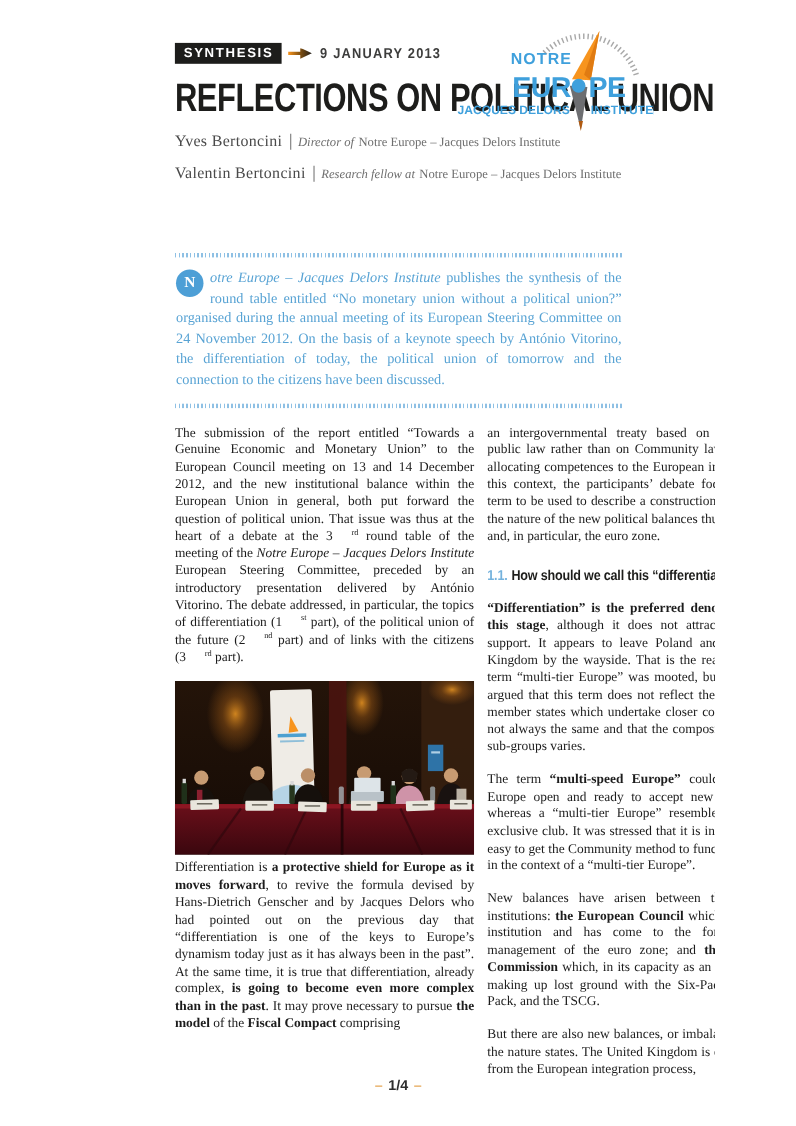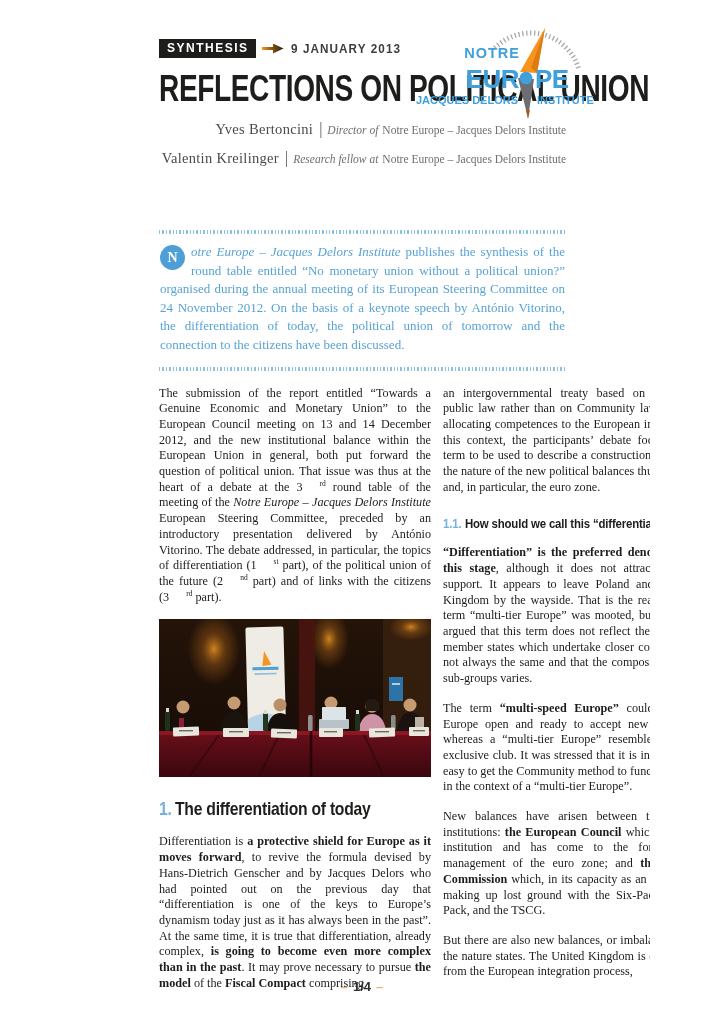--- a/index.html
+++ b/index.html
@@ -28,21 +28,21 @@
     color:#3d3d3c; letter-spacing:1.2px; transform:scaleX(.9); transform-origin:left center;
     display:inline-block; white-space:nowrap;
   }
   .title {
     margin-top:9px;
     font-family:"Liberation Sans",sans-serif; font-weight:bold; font-size:36px;
     color:#1d1d1b; white-space:nowrap; letter-spacing:-.5px;
     transform:scaleX(.78); transform-origin:left center; display:inline-block;
   }
   .authors { margin-top:10px; }
-  .author-line { margin-bottom:11px; white-space:nowrap;text-align:right; }
+  .author-line { margin-bottom:11px; white-space:nowrap; }
   .author-name { font-size:14.5px; color:#4a4a4a; letter-spacing:.3px; }
   .author-sep  { color:#5a5a5a; margin:0 5px 0 6px; }
   .author-role { font-size:11.5px; font-style:italic; color:#6e6e6e; }
   .author-org  { font-size:11.5px; color:#6e6e6e; }
 
   
   .logo { position:absolute; top:24px; right:56px; width:185px; height:98px; }
 
   
   .intro { margin-top:63px; }
@@ -107,21 +107,21 @@
         <span class="arrow"></span>
         <span class="date">9 JANUARY 2013</span>
       </div>
       <h1 class="title">REFLECTIONS ON POLITICAL UNION</h1>
       <div class="authors">
         <div class="author-line">
           <span class="author-name">Yves Bertoncini</span><span class="author-sep">|</span><span class="author-role">Director of</span>
           <span class="author-org">Notre Europe – Jacques Delors Institute</span>
         </div>
         <div class="author-line">
-          <span class="author-name">Valentin Kreilinger</span><span class="author-sep">|</span><span class="author-role">Research fellow at</span>
+          <span class="author-name">Valentin Bertoncini</span><span class="author-sep">|</span><span class="author-role">Research fellow at</span>
           <span class="author-org">Notre Europe – Jacques Delors Institute</span>
         </div>
       </div>
     </header>
 
     <svg class="logo" viewBox="0 0 185 98" aria-hidden="true">
       <path d="M 86 24 A 50 50 0 0 1 170 46" fill="none" stroke="#a9a9a9" stroke-width="5" stroke-dasharray="1.3,2.6"></path>
       <polygon points="109,54 125,55 119,94" fill="#6d6e71"></polygon>
       <polygon points="117,86 121,86 119,95" fill="#b05a10"></polygon>
       <polygon points="111,48 136,4 128,49" fill="#f7941e"></polygon>
@@ -236,23 +236,20 @@
           <g fill="#6d6a60">
             <rect x="20" y="111" width="14" height="1.4"></rect>
               <rect x="70" y="112" width="14" height="1.4"></rect>
             <rect x="118" y="113" width="14" height="1.4"></rect>
               <rect x="165" y="112" width="13" height="1.4"></rect>
             <rect x="216" y="112" width="14" height="1.4"></rect>
               <rect x="254" y="111" width="12" height="1.4"></rect>
           </g>
         </svg>
 
-        <h2 class="h-section">
-          <span class="squeeze"><span class="h-num">1.</span><span>The differentiation of today</span></span>
-        </h2>
 
         <p class="para"><span>Differentiation is </span><span class="b">a protective shield for Europe as it moves forward</span><span>, to revive the formula devised by Hans-Dietrich Genscher and by Jacques Delors who had pointed out on the previous day that “differentiation is one of the keys to Europe’s dynamism today just as it has always been in the past”. At the same time, it is true that differentiation, already complex, </span><span class="b">is going to become even more complex than in the past</span><span>. It may prove necessary to pursue </span><span class="b">the model</span><span> of the </span><span class="b">Fiscal Compact</span><span> comprising</span></p>
       </div>
 
       <div class="col">
         <p class="para">an intergovernmental treaty based on international public law rather than on Community law, while still allocating competences to the European institutions. In this context, the participants’ debate focused on the term to be used to describe a construction of this kind, the nature of the new political balances thus established and, in particular, the euro zone.</p>
 
         <h3 class="h-sub">
           <span class="squeeze"><span class="h-num">1.1.</span><span>How should we call this “differentiated” construction?</span></span>
         </h3>

